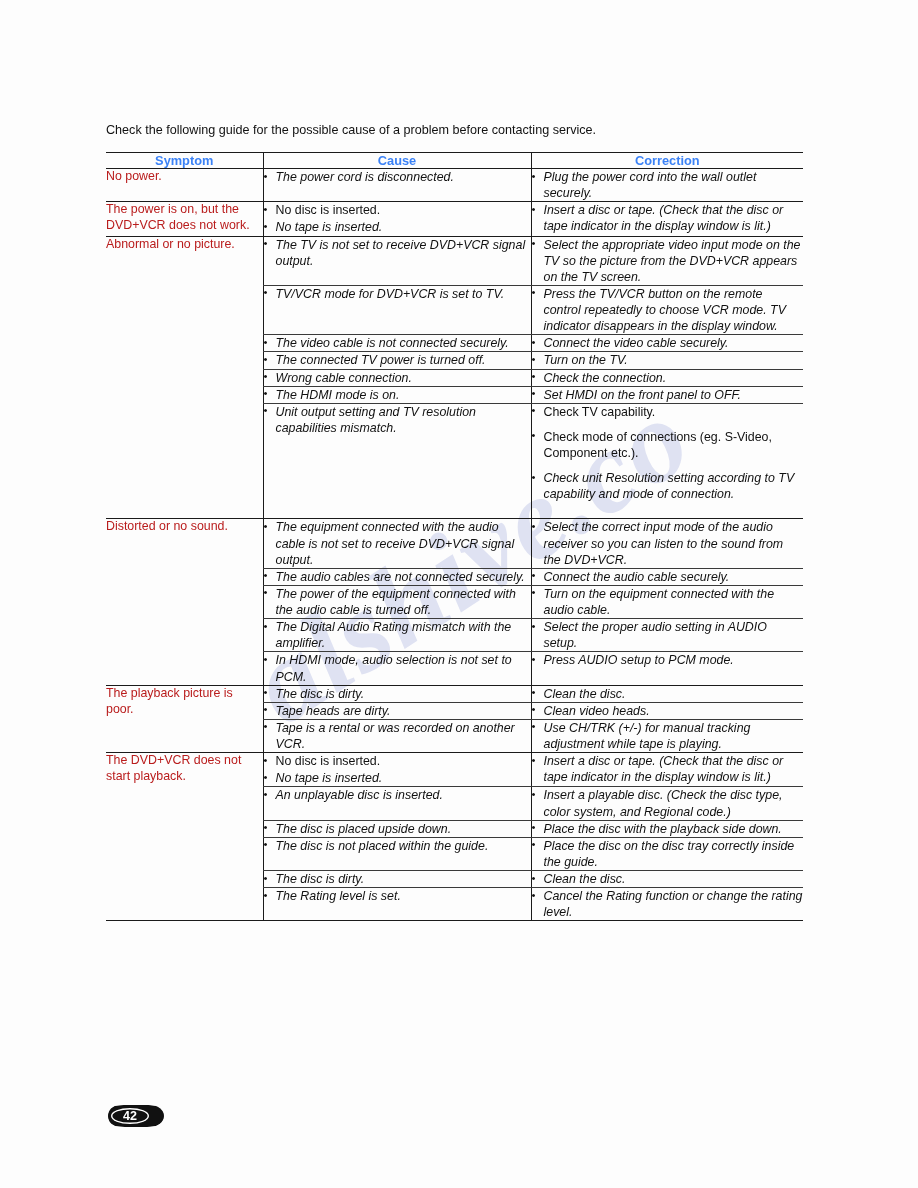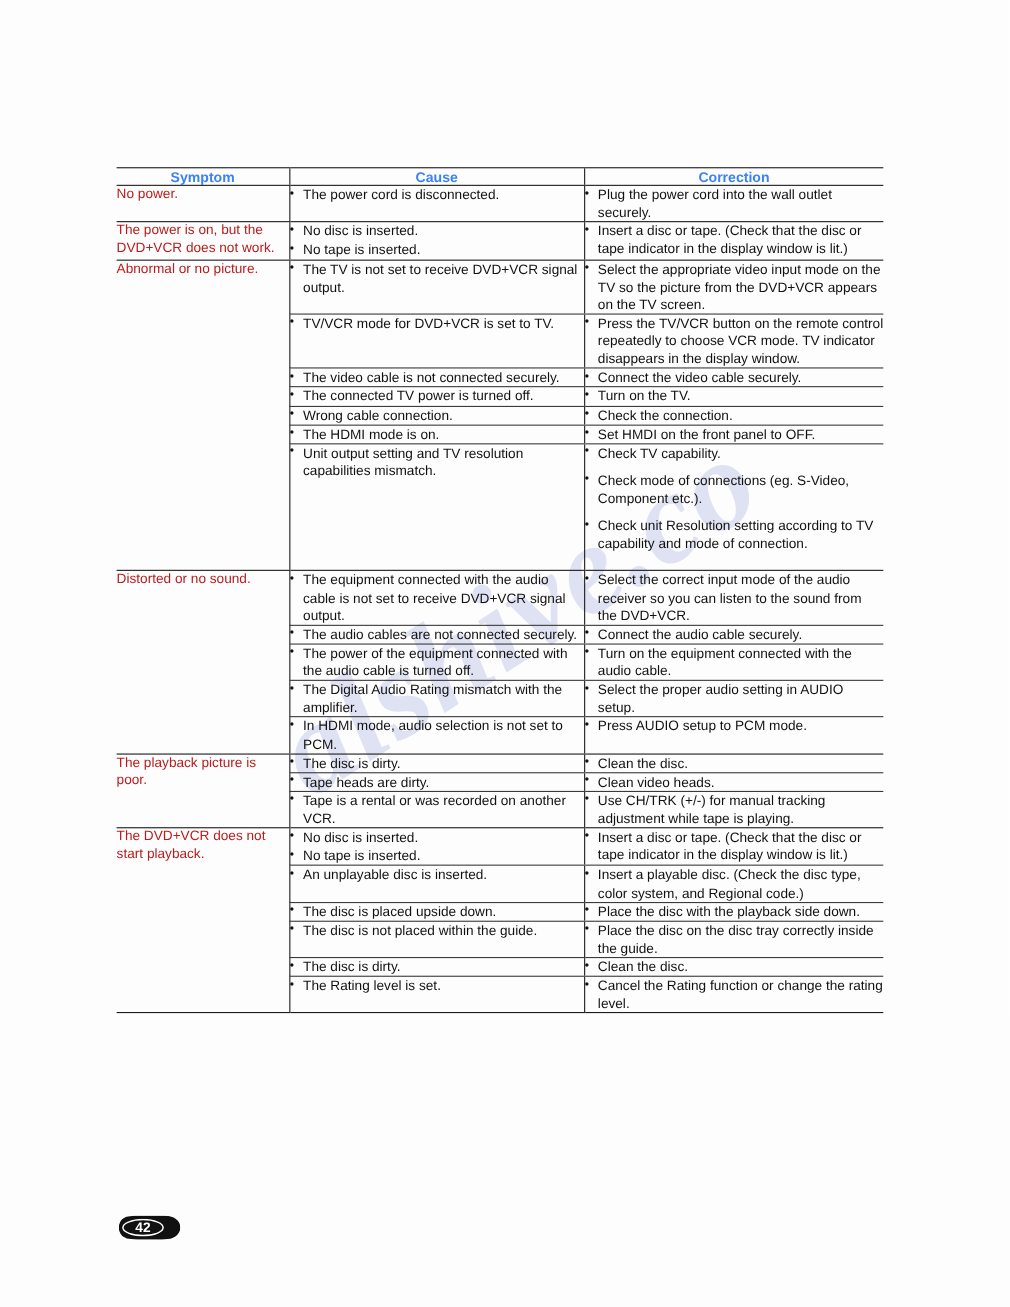--- a/index.html
+++ b/index.html
@@ -151,21 +151,21 @@
   .bl {
     margin: 0 0 0 0;
     padding: 0;
     list-style: none;
   }
   .bl li {
     position: relative;
     padding-left: 12px;
     margin-bottom: 1px;
   }
-  .bl li:last-child { margin-bottom: 0; }
+  .bl li:last-child { margin-bottom: 0; font-style: italic; }
   .bl li::before {
     content: "\2022";
     position: absolute;
     left: 0;
     top: -0.5px;
     font-size: 11px;
     color: #111;
   }
   .bl.spaced li { margin-bottom: 9px; }
   .bl.spaced li:last-child { margin-bottom: 16px; }
@@ -205,20 +205,21 @@
   }
 </style>
 </head>
 <body>
 
 <div id="page">
 
   <div id="watermark">alshive.co</div>
 
 
+  <div id="intro">Check the following guide for the possible cause of a problem before contacting service.</div>
 
   <table id="tbl">
     <colgroup>
       <col class="col-symptom">
       <col class="col-cause">
       <col class="col-corr">
     </colgroup>
     <thead>
       <tr class="hdr-row">
         <th>Symptom</th>

